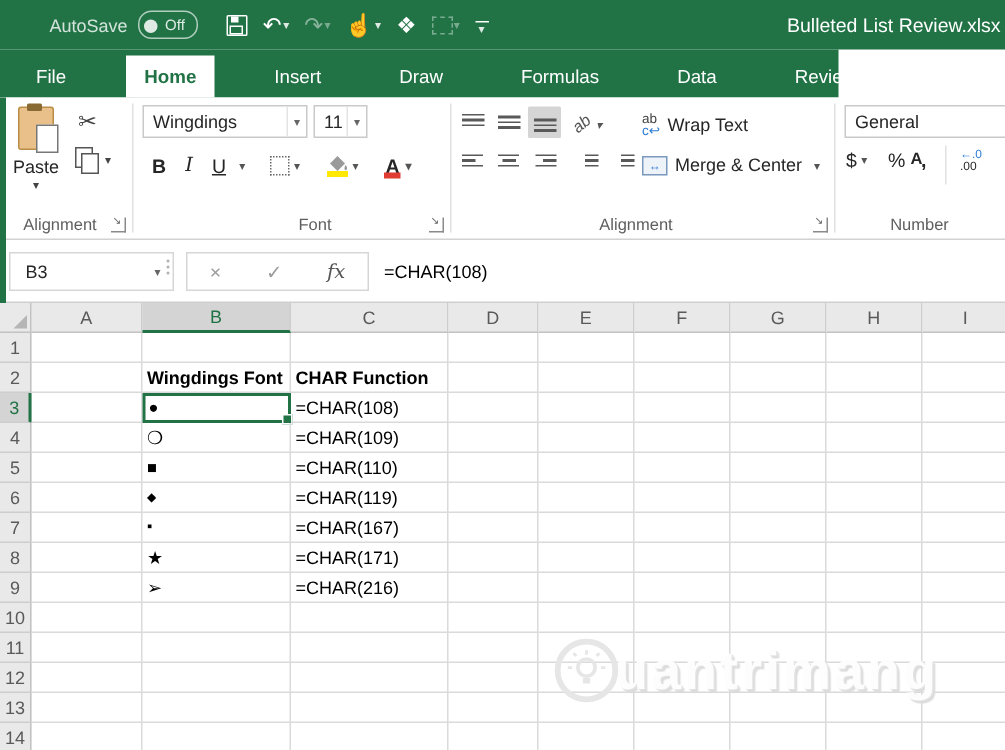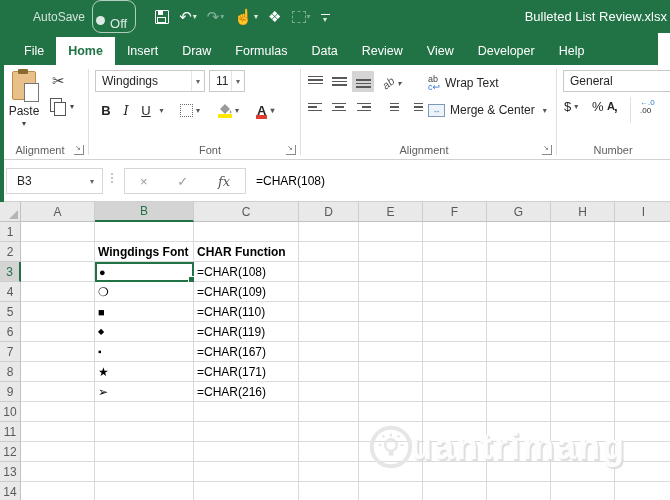--- a/index.html
+++ b/index.html
@@ -2,38 +2,38 @@
 <html><head>
 <meta charset="utf-8">
 <style>
   html,body{margin:0;padding:0;background:#fff;}
   #app{position:relative;width:670px;height:500px;overflow:hidden;
        font-family:"Liberation Sans",sans-serif;-webkit-font-smoothing:antialiased;}
   
   #titlebar{position:absolute;left:0;top:0;width:670px;height:33px;background:#217346;
             display:flex;align-items:center;color:#fff;}
   .autosave{display:flex;align-items:center;gap:7px;margin-left:33px;color:rgba(255,255,255,.8);font-size:12px;}
-  .toggle{display:flex;align-items:flex-start;gap:5px;border:1px solid rgba(255,255,255,.65);
-          border-radius:9px;height:16px;padding:15px 8px 0 3px;font-size:13px;color:rgba(255,255,255,.85);}
+  .toggle{display:flex;align-items:center;gap:5px;border:1px solid rgba(255,255,255,.65);
+          border-radius:9px;height:16px;padding:1px 8px 0 3px;font-size:10px;color:rgba(255,255,255,.85);}
   .toggle .knob{width:9px;height:9px;border-radius:50%;background:rgba(255,255,255,.85);}
   .qat{display:flex;align-items:center;margin-left:16px;gap:4px;}
   .qbtn{display:flex;align-items:center;gap:1px;padding:2px 3px;font-size:15px;color:#fff;}
   .qbtn .dd{font-size:8px;color:rgba(255,255,255,.85);}
   .qbtn.dim{opacity:.45;}
   .floppy{width:12px;height:12px;border:1.6px solid #fff;border-radius:1px;position:relative;}
   .floppy:before{content:"";position:absolute;left:2px;top:0;width:5px;height:4px;background:#fff;}
   .floppy:after{content:"";position:absolute;left:1px;bottom:0;width:7px;height:4px;border:1px solid #fff;}
   .sel-ico{width:12px;height:10px;border:1.2px dashed rgba(255,255,255,.9);}
   .cust-ico{display:flex;flex-direction:column;align-items:center;line-height:5px;padding-top:3px;}
   .cust-ico b{width:9px;height:1.5px;background:#fff;display:block;margin-bottom:2px;}
   .doc-title{position:absolute;right:3px;top:0;height:33px;display:flex;align-items:center;
              font-size:13px;color:#fff;white-space:nowrap;}
   
-  #tabstrip{position:absolute;left:0;top:33px;width:658px;height:32px;background:#217346;
-            display:flex;align-items:flex-end;padding-left:12px;box-sizing:border-box;white-space:nowrap;}
+  #tabstrip{position:absolute;left:0;top:33px;width:559px;height:32px;background:#217346;
+            display:flex;align-items:flex-end;padding-left:12px;box-sizing:border-box;white-space:nowrap;gap:28px;}
   .tab{height:28px;display:flex;align-items:center;padding:0 12px;font-size:12.5px;color:#fff;cursor:default;}
   .tab.active{background:#fff;color:#217346;font-weight:bold;}
   
   #ribbon{position:absolute;left:0;top:65px;width:670px;height:95px;background:#fff;
           border-bottom:1px solid #d2d2d2;box-sizing:border-box;font-size:12px;color:#262626;}
   .green-edge{position:absolute;left:0;top:65px;width:4px;height:137px;background:#217346;z-index:5;}
   .gdiv{position:absolute;top:4px;height:86px;width:1px;background:#e0e0e0;}
   .glabel{position:absolute;bottom:3px;font-size:11px;color:#5e5e5e;text-align:center;}
   .launcher{position:absolute;bottom:4px;width:9px;height:9px;border-right:1px solid #8a8a8a;
             border-bottom:1px solid #8a8a8a;font-size:7px;color:#666;line-height:6px;text-align:left;}
@@ -74,21 +74,21 @@
   .wrap-ico .blue{color:#2b7cd3;}
   .merge-ico{width:15px;height:11px;border:1px solid #7a99bd;display:flex;align-items:center;justify-content:center;
              font-size:8px;color:#2b7cd3;background:#eef3f9;}
   
   .numbtn{position:absolute;top:34px;font-size:13px;color:#262626;display:flex;align-items:center;}
   .incdec{font-size:8px;line-height:8px;text-align:left;color:#262626;}
   .incdec .blue{color:#2b7cd3;}
   
   #formulabar{position:absolute;left:0;top:160px;width:670px;height:42px;background:#fff;
               border-bottom:1px solid #cfcfcf;box-sizing:border-box;}
-  .namebox{position:absolute;left:6px;top:8px;width:97px;height:26px;border:1px solid #d6d6d6;
+  .namebox{position:absolute;left:6px;top:8px;width:110px;height:26px;border:1px solid #d6d6d6;
            display:flex;align-items:center;box-sizing:border-box;font-size:12px;color:#262626;}
   .namebox .nm{padding-left:10px;}
   .namebox .dd{margin-left:auto;padding-right:8px;font-size:8px;color:#666;}
   .vdots{position:absolute;left:111px;top:13px;display:flex;flex-direction:column;gap:2px;}
   .vdots i{width:2px;height:2px;border-radius:50%;background:#b0b0b0;}
   .fxgroup{position:absolute;left:124px;top:8px;width:122px;height:26px;border:1px solid #d6d6d6;
            display:flex;align-items:center;justify-content:space-around;box-sizing:border-box;}
   .fxbtn{color:#9a9a9a;font-size:13px;}
   .fxbtn.fx{font-family:"DejaVu Serif",serif;font-style:italic;color:#555;font-size:13px;}
   .formula-text{position:absolute;left:256px;top:8px;height:26px;display:flex;align-items:center;

